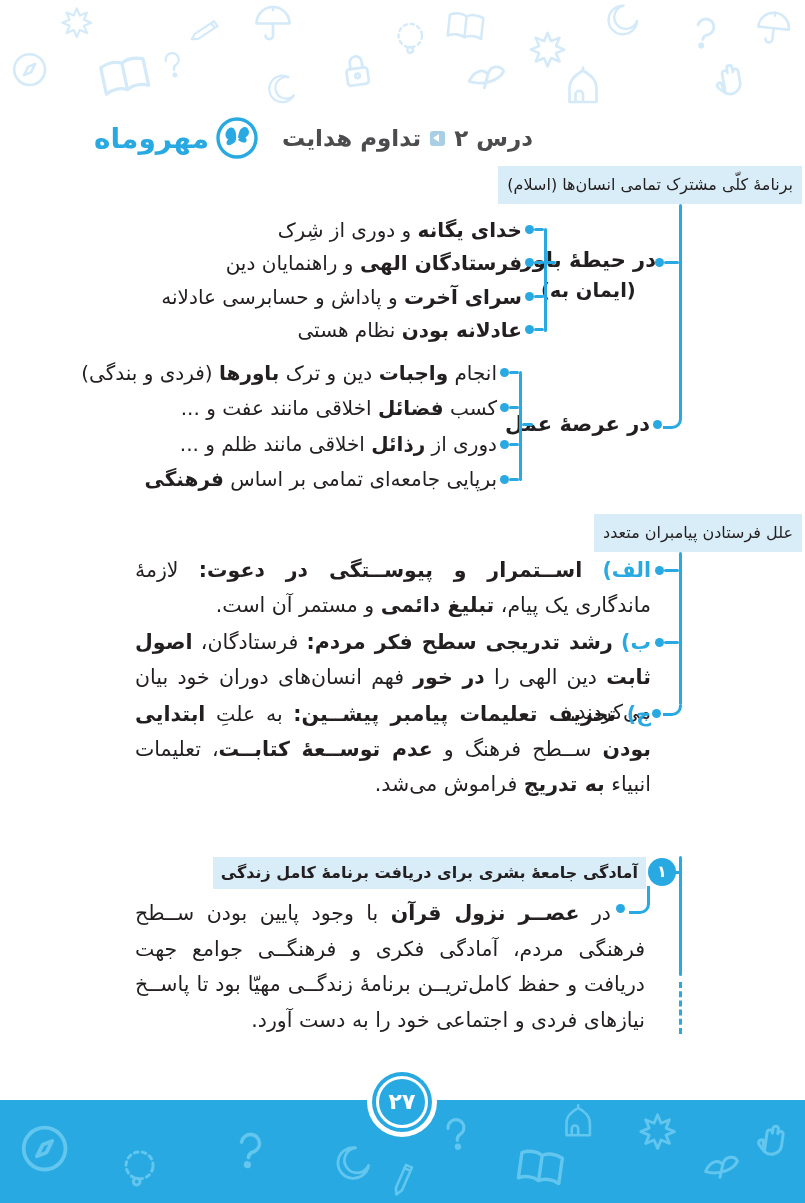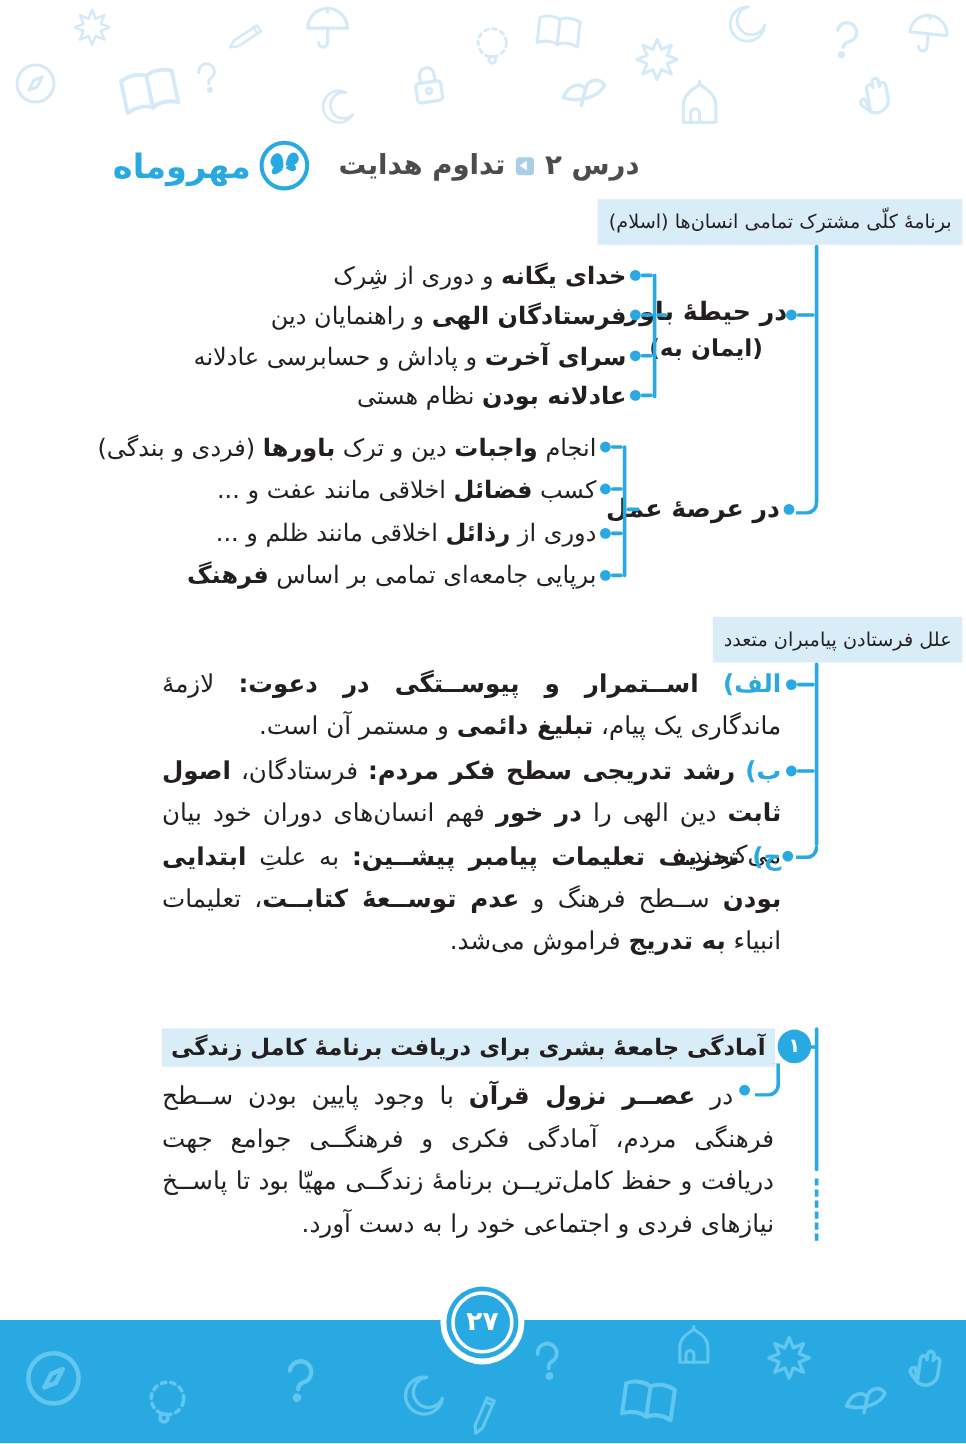--- a/index.html
+++ b/index.html
@@ -27,21 +27,21 @@
   .vd{position:absolute;width:0;border-left:3px dashed var(--acc);}
   .h{position:absolute;height:3px;background:var(--acc);border-radius:2px;}
   .dot{position:absolute;width:9px;height:9px;border-radius:50%;background:var(--acc);}
   .elbow{position:absolute;border-right:3px solid var(--acc);border-bottom:3px solid var(--acc);border-bottom-right-radius:10px;}
   .sec-title{position:absolute;background:var(--hl);font-weight:normal;font-size:16px;line-height:30px;padding:4px 9px;white-space:nowrap;}
   .itm{position:absolute;white-space:nowrap;font-size:20px;line-height:28px;text-align:right;}
   .node-label{position:absolute;font-weight:bold;font-size:21px;line-height:28px;white-space:nowrap;text-align:center;}
   .node-sub{font-size:19.5px;margin-top:3px;}
   .para{position:absolute;font-size:20.5px;line-height:35px;text-align:justify;}
   .marker{color:var(--acc);font-weight:bold;}
-  .pt-bar{position:absolute;background:var(--hl);font-weight:bold;font-size:19px;line-height:26px;padding:3px 8px;white-space:nowrap;}
+  .pt-bar{position:absolute;background:var(--hl);font-weight:bold;font-size:16px;line-height:26px;padding:3px 8px;white-space:nowrap;}
   .pt-circle{position:absolute;left:648px;top:858px;width:28px;height:28px;border-radius:50%;background:var(--acc);
     color:#fff;font-weight:bold;font-size:16px;line-height:28px;text-align:center;}
   
   .page-circle{position:absolute;left:372px;top:1072px;width:60px;height:60px;border-radius:50%;background:var(--acc);box-shadow:0 0 0 5px #fff;}
   .page-circle-inner{position:absolute;inset:4px;border:3px solid #fff;border-radius:50%;color:#fff;font-weight:bold;font-size:22px;line-height:46px;text-align:center;}
   .butterfly{flex:0 0 auto;}
 </style>
 </head>
 <body>
 
@@ -201,21 +201,21 @@
   <div class="h" style="left:509px;top:443px;width:10px"></div>
   <div class="h" style="left:509px;top:478px;width:10px"></div>
   <div class="dot" style="left:500px;top:368px"></div>
   <div class="dot" style="left:500px;top:403px"></div>
   <div class="dot" style="left:500px;top:440px"></div>
   <div class="dot" style="left:500px;top:475px"></div>
 
   <div class="itm" style="right:308px;top:359px"><span>انجام </span><b>واجبات</b><span> دین و ترک </span><b>باور‌ها</b><span> (فردی و بندگی)</span></div>
   <div class="itm" style="right:308px;top:394px"><span>کسب </span><b>فضائل</b><span> اخلاقی مانند عفت و ...</span></div>
   <div class="itm" style="right:308px;top:430px"><span>دوری از </span><b>رذائل</b><span> اخلاقی مانند ظلم و ...</span></div>
-  <div class="itm" style="right:308px;top:465px"><span>برپایی جامعه‌ای تمامی بر اساس </span><b>فرهنگ</b></div>
+  <div class="itm" style="right:308px;top:465px"><span>برپایی جامعه‌ای تمامی بر اساس </span><b>فرهنگی</b></div>
 
   <div class="sec-title" style="right:3px;top:514px">علل فرستادن پیامبران متعدد</div>
 
   <div class="v" style="left:679px;top:552px;height:153px"></div>
   <div class="dot" style="left:655px;top:566px"></div>
   <div class="h" style="left:664px;top:569px;width:15px"></div>
   <div class="dot" style="left:655px;top:638px"></div>
   <div class="h" style="left:664px;top:641px;width:15px"></div>
   <div class="elbow" style="left:663px;top:705px;width:16px;height:8px"></div>
   <div class="dot" style="left:652px;top:709px"></div>

